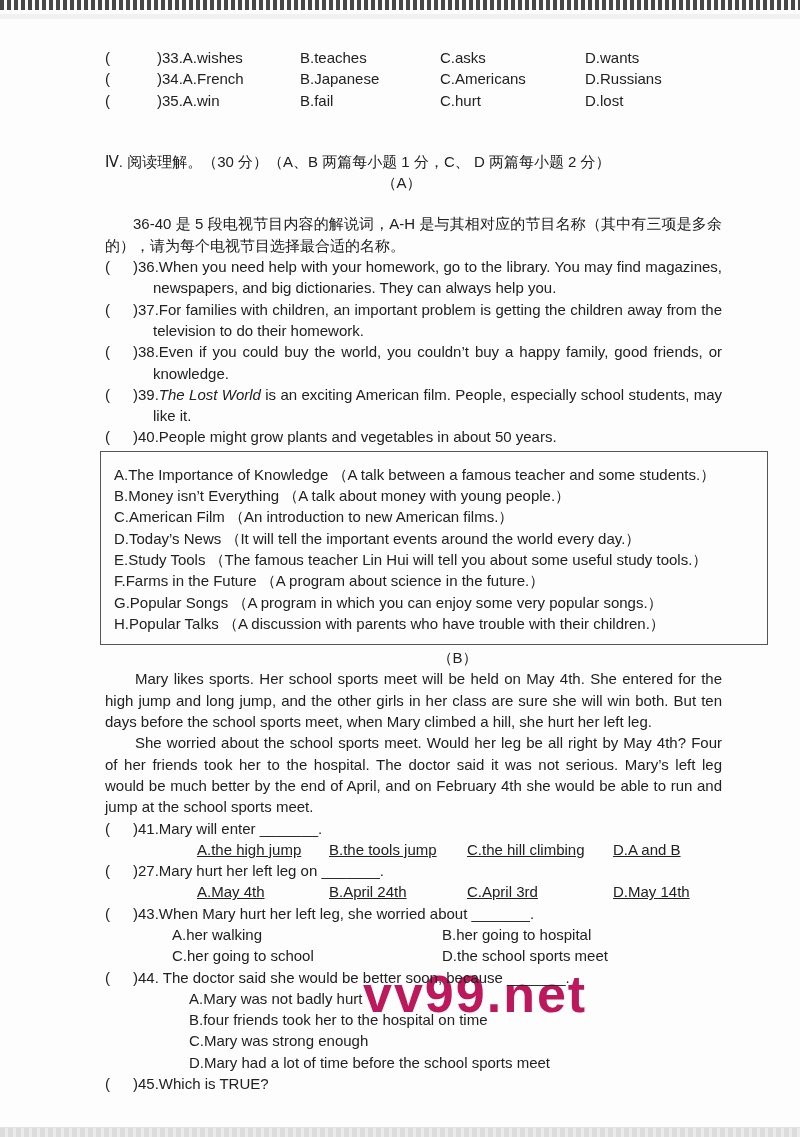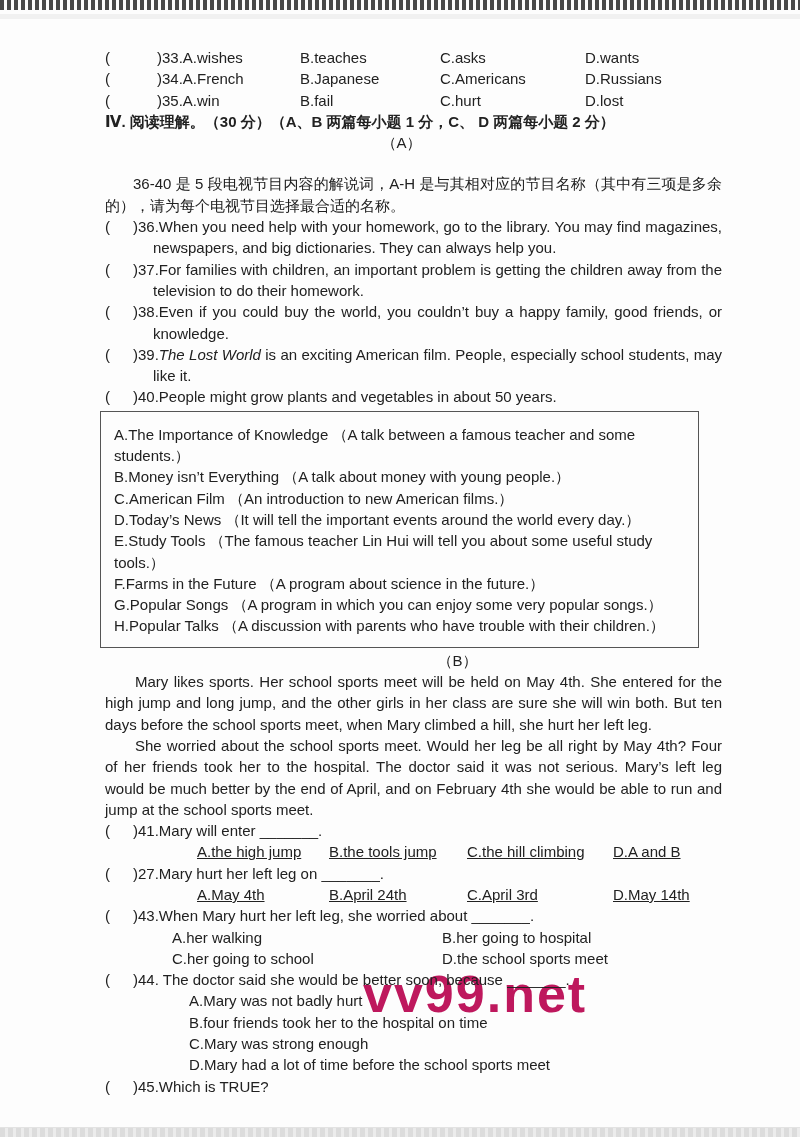--- a/index.html
+++ b/index.html
@@ -25,32 +25,32 @@
     font-family:"Liberation Sans","DejaVu Sans",sans-serif;white-space:nowrap;
   }
   .content{
     position:absolute;left:0;top:0;width:800px;box-sizing:border-box;
     padding:47px 78px 0 105px;z-index:1;
   }
   
   .opt-grid{display:grid;grid-template-columns:52px 143px 140px 145px auto;}
   .opt-grid span{white-space:nowrap;overflow:hidden;}
   
-  .sec-title{font-weight:bold;}
+  .sec-title{font-weight:normal;margin-top:40px;}
   .center-a{text-align:center;position:relative;left:-12px;}
   .center-b{text-align:center;position:relative;left:44px;}
   .intro{margin-top:20px;text-indent:28px;text-align:justify;}
   
   .q-row{display:flex;}
   .q-bracket{flex:0 0 28px;}
   .q-text{flex:1;text-align:justify;padding-left:20px;text-indent:-20px;}
   .q-text em{font-style:italic;}
   
   .abox{
-    border:1.5px solid #555;margin:3px 0 2px -5px;width:599px;
+    border:1.5px solid #555;margin:3px 0 2px -5px;width:668px;
     box-sizing:border-box;padding:12px 14px 10px 13px;background:#fdfdfd;
   }
   
   .para{text-indent:30px;text-align:justify;}
   .opts4{display:grid;grid-template-columns:132px 138px 146px auto;margin-left:92px;text-decoration:underline;}
   .opts4 span{white-space:nowrap;overflow:hidden;}
   .opts2{display:grid;grid-template-columns:270px auto;margin-left:67px;}
   .optline{margin-left:84px;}
 </style>
 </head>

